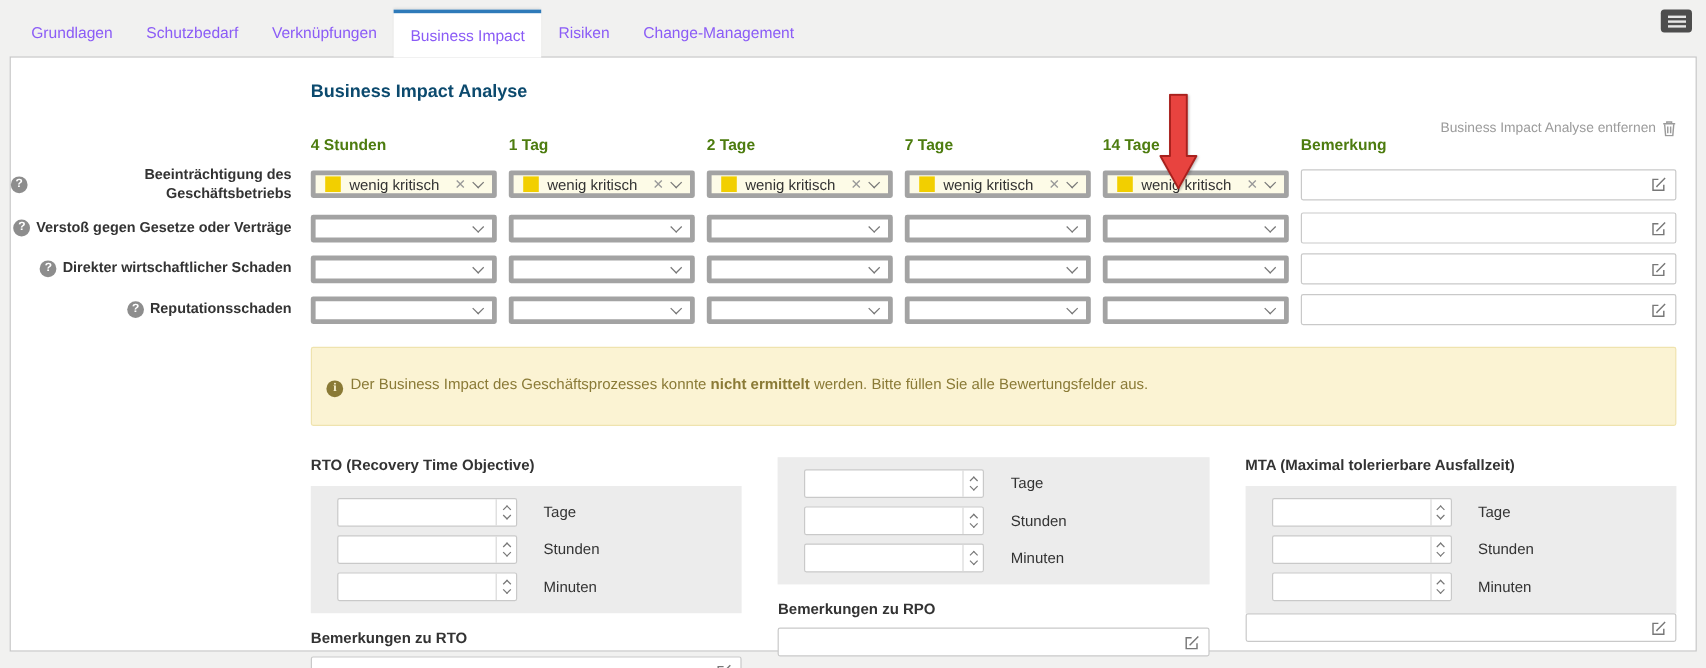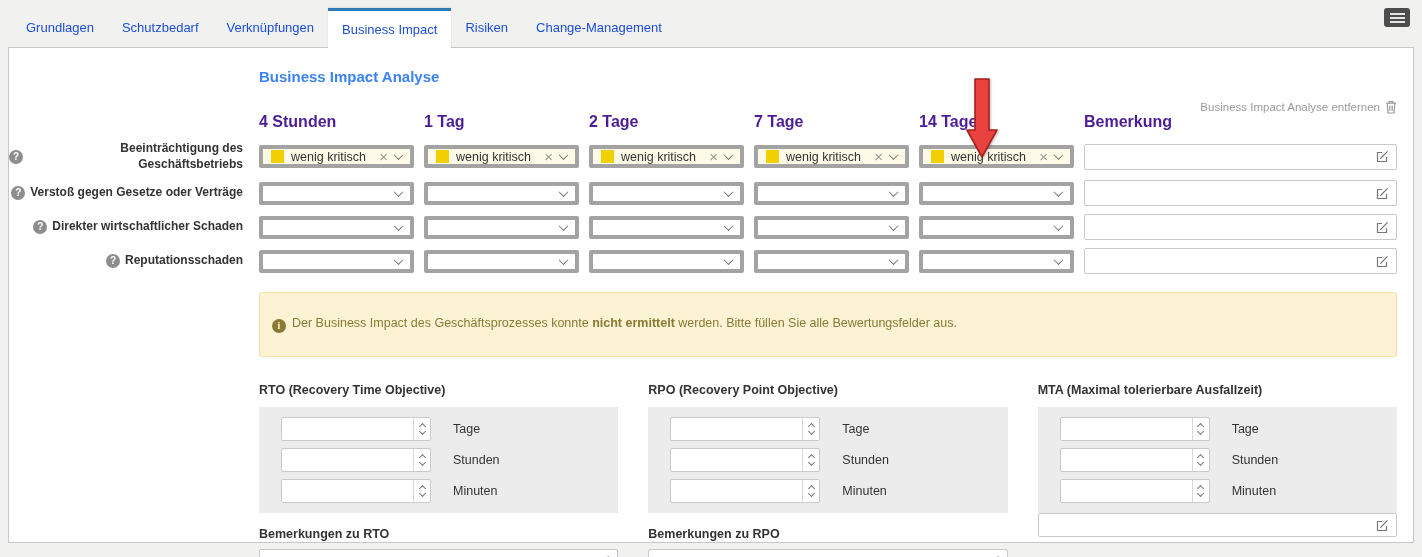--- a/index.html
+++ b/index.html
@@ -6,38 +6,38 @@
   html,body { margin:0; padding:0; }
   body {
     width:1422px; height:557px; overflow:hidden;
     background:#f1f1f0;
     font-family:"Liberation Sans","DejaVu Sans",sans-serif;
     color:#333; font-size:13px;
   }
 
   
   .tabbar { display:flex; align-items:stretch; height:47px; padding:8px 12px 0 12px; position:relative; }
-  .tab { display:flex; align-items:center; padding:0 14px; font-size:13px; color:#1d4ed8; cursor:pointer; white-space:nowrap; }
+  .tab { display:flex; align-items:center; padding:0 14px; font-size:13px; color:#8b5cf6; cursor:pointer; white-space:nowrap; }
   .tab.active { background:#fff; border-top:3px solid #2e7ab9; margin-bottom:-1px; position:relative; z-index:3;
                 box-shadow:0 -1px 2px rgba(0,0,0,.08); }
   .menu-btn { position:absolute; top:8px; right:12px; width:26px; height:19px; background:#4d4d4d; border-radius:3px;
               display:flex; flex-direction:column; justify-content:center; align-items:center; gap:2px; cursor:pointer; }
   .menu-btn i { display:block; width:15px; height:2px; background:#e6e6e6; }
 
   
   .panel { position:relative; margin:0 8px; height:496px; background:#fff; border:1px solid #c6c6c6; z-index:1; }
-  .ptitle { font-size:15px; font-weight:bold; color:#3b82f6; margin:20px 16px 28px 250px; }
+  .ptitle { font-size:15px; font-weight:bold; color:#0c4a6e; margin:20px 16px 28px 250px; }
   .remove-link { position:absolute; top:52px; right:16px; display:flex; align-items:center; gap:5px;
                  color:#9b9b9b; font-size:11.5px; cursor:pointer; }
 
   
   .bia-grid { display:grid; grid-template-columns:240px repeat(5,155px) minmax(0,1fr);
               column-gap:10px; margin:0 16px 8px 0; align-items:center; }
   .bia-grid.hdr { margin-bottom:10px; }
-  .colh { font-weight:bold; font-size:16px; color:#4c1d95; }
+  .colh { font-weight:bold; font-size:13px; color:#4d7c0f; }
   .rlabel { display:flex; justify-content:flex-end; align-items:center; text-align:right;
             font-weight:bold; font-size:12px; line-height:1.3; color:#333; padding-right:6px; }
   .help { width:14px; height:14px; border-radius:50%; background:#8d8d8d; color:#fff;
           font-size:10px; font-weight:bold; line-height:14px; text-align:center; margin-right:5px; flex:0 0 auto; }
 
   .dd { height:23px; border:4px solid #a3a3a3; border-radius:2px; background:#fff;
         display:flex; align-items:center; padding:0 8px; cursor:pointer; }
   .dd.filled { background:#fdfbe7; }
   .swatch { width:13px; height:13px; background:#f2cf00; margin-right:7px; flex:0 0 auto; }
   .ddtext { flex:1; font-size:12.5px; color:#333; white-space:nowrap; overflow:hidden; }
@@ -314,21 +314,20 @@
                 <g fill="none" stroke="#777" stroke-width="1.2">
                   <path d="M10.5 7 V11.5 H1.5 V2.5 H6"></path>
                   <path d="M5 8 L11.6 1.4 M5 8 L4.4 8.8"></path>
                 </g>
               </svg>
           </span>
         </div>
       </div>
 
       <div class="section">
-        <div class="sectitle">RPO (Recovery Point Objective)</div>
         <div class="graybox">
           <div class="spinrow">
             <div class="spin">
               <div class="spinbtns">
                   <span class="scar up"></span>
                   <span class="scar down"></span>
                 </div>
             </div>
             <span class="spinlabel">Tage</span>
           </div>

